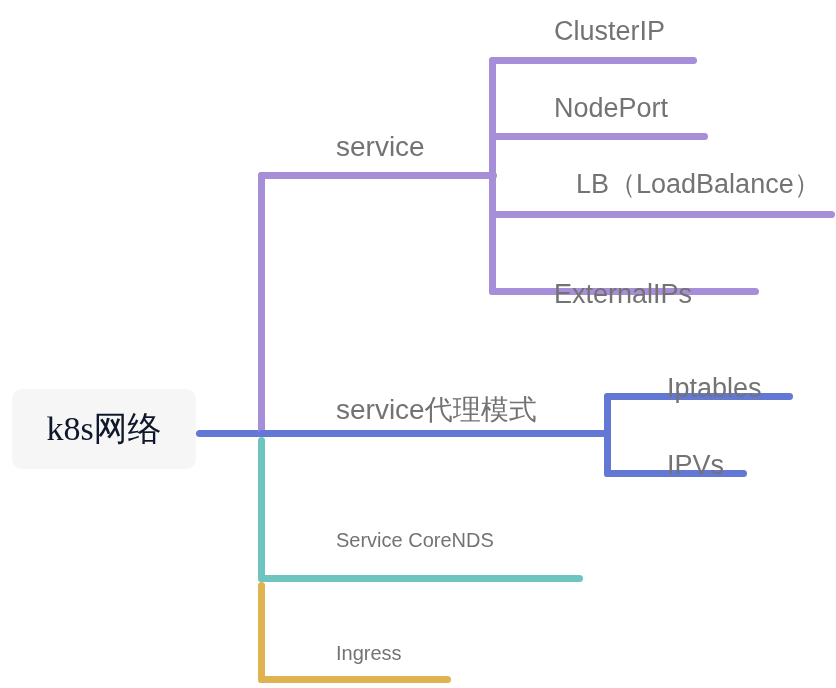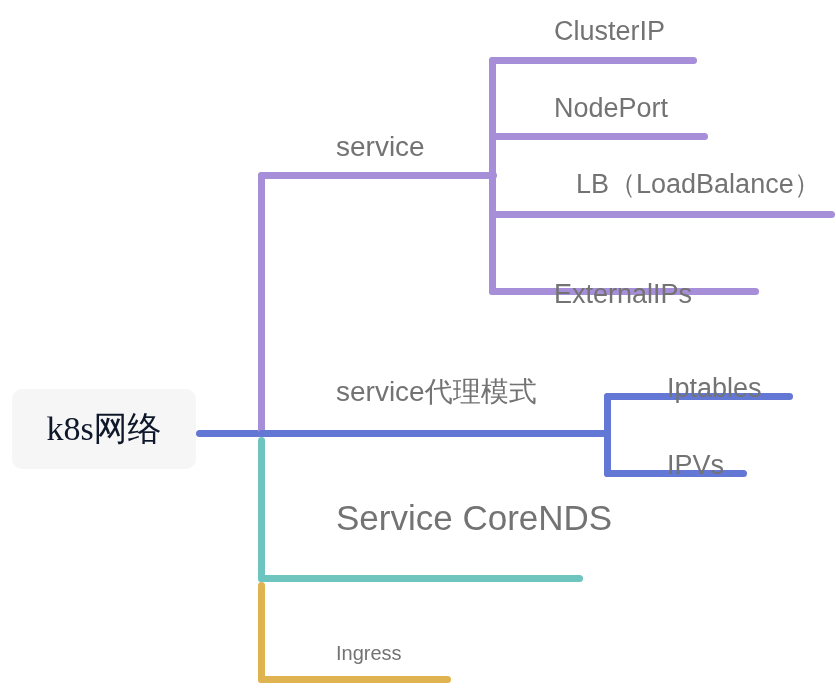--- a/index.html
+++ b/index.html
@@ -61,24 +61,24 @@
   .l-corends-trunk       { left:258px; top:437px; width:7px;   height:145px; }
   .l-corends-underline   { left:258px; top:575px; width:325px; height:7px; }
   .l-ingress-trunk       { left:258px; top:582px; width:7px;   height:101px; }
   .l-ingress-underline   { left:258px; top:676px; width:193px; height:7px; }
   
   .t-service      { left:336px; top:131px; font-size:28px; }
   .t-clusterip    { left:554px; top:15px; }
   .t-nodeport     { left:554px; top:92px; }
   .t-lb           { left:576px; top:168px;text-align:center; }
   .t-externalips  { left:554px; top:238px;margin-top:40px; }
-  .t-proxy        { left:336px; top:376px; font-size:28px;text-align:center; }
+  .t-proxy        { left:336px; top:394px; font-size:28px;text-align:center; }
   .t-iptables     { left:667px; top:372px; }
   .t-ipvs         { left:667px; top:449px; }
-  .t-corends      { left:336px; top:502px; font-size:35px;text-align:center; }
+  .t-corends      { left:336px; top:524px; font-size:20px;text-align:center; }
   .t-ingress      { left:336px; top:637px; font-size:20px; }
 </style>
 </head>
 <body>
 
 <div class="canvas">
 
   <div class="root-node">
     <span class="root-label">k8s网络</span>
   </div>

